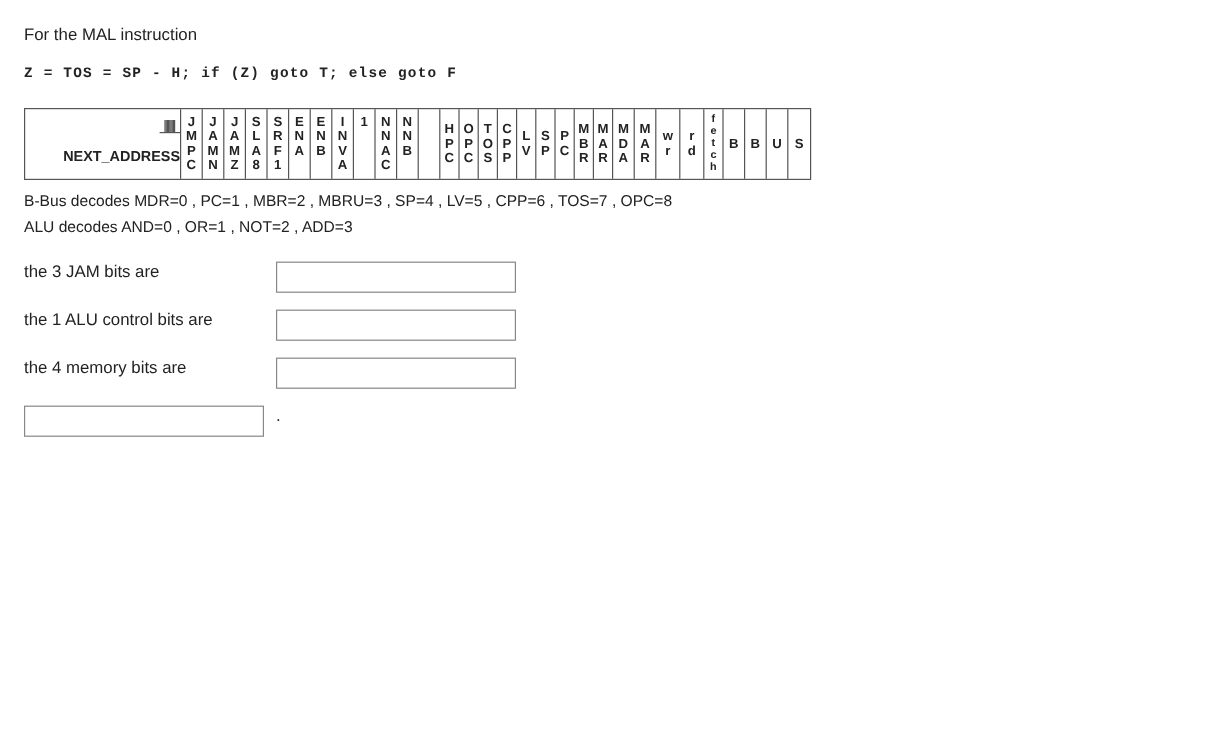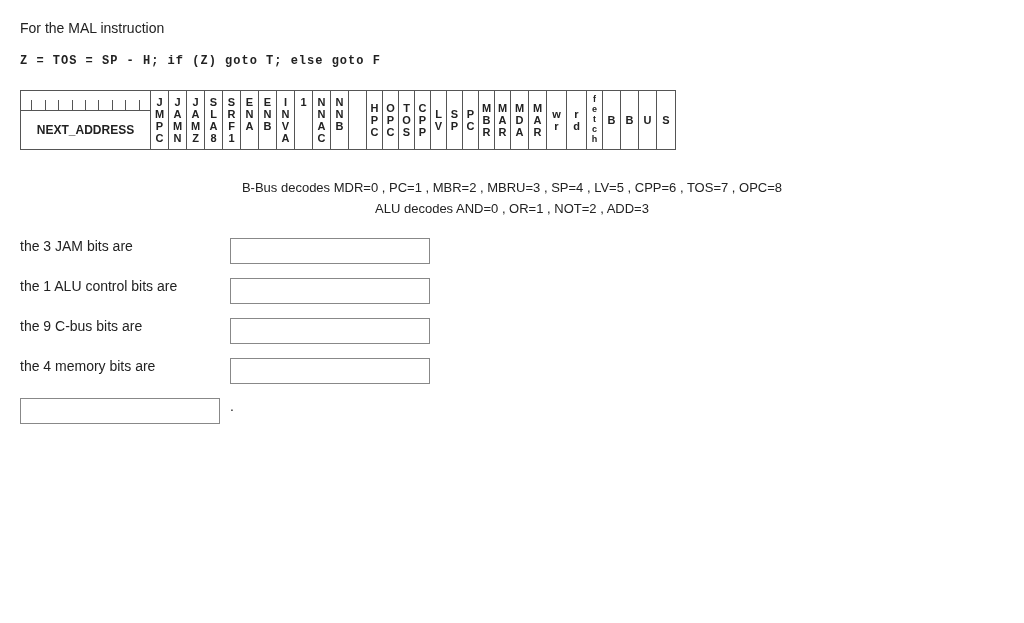--- a/index.html
+++ b/index.html
@@ -43,20 +43,21 @@
       height: 10px;
       background: #555;
     }
 
     
     .next-address-block {
       width: 130px;
       border-right: 1px solid #555;
       display: flex;
       flex-direction: column;
+      align-items: flex-end;
     }
 
     .na-ticks {
       display: flex;
       justify-content: space-around;
       align-items: flex-end;
       height: 20px;
       border-bottom: 1px solid #555;
       padding: 2px 4px 0 4px;
     }
@@ -248,41 +249,37 @@
   </div>
   <div class="diagram-cell" style="width:18px;">
     <div class="multi-row">U</div>
   </div>
   <div class="diagram-cell" style="width:18px; border-right:none;">
     <div class="multi-row">S</div>
   </div>
 
 </div>
 
-<div class="info-section" style="margin-top: 28px; text-align: center;">
+<div class="info-section" style="margin-top: 8px;">
   <div>B-Bus decodes  MDR=0 , PC=1 , MBR=2 , MBRU=3 , SP=4 , LV=5 , CPP=6 , TOS=7 , OPC=8</div>
   <div>ALU decodes     AND=0 , OR=1 , NOT=2 , ADD=3</div>
 </div>
 
 <div class="form-section">
 
   <div class="form-row">
     <span class="form-label">the 3 JAM bits are</span>
     <input class="form-input" type="text" style="">
   </div>
 
   <div class="form-row">
     <span class="form-label">the 1 ALU control bits are</span>
     <input class="form-input" type="text" style="">
   </div>
 
-  <div class="form-row">
-    <span class="form-label">the 9 C-bus bits are</span>
-    <input class="form-input" type="text" style="">
-  </div>
 
   <div class="form-row">
     <span class="form-label">the 4 memory bits are</span>
     <input class="form-input" type="text" style="">
   </div>
 
   <div class="form-row">
     <input class="form-input" type="text" style="">
     <span class="form-suffix">.</span>
   </div>

